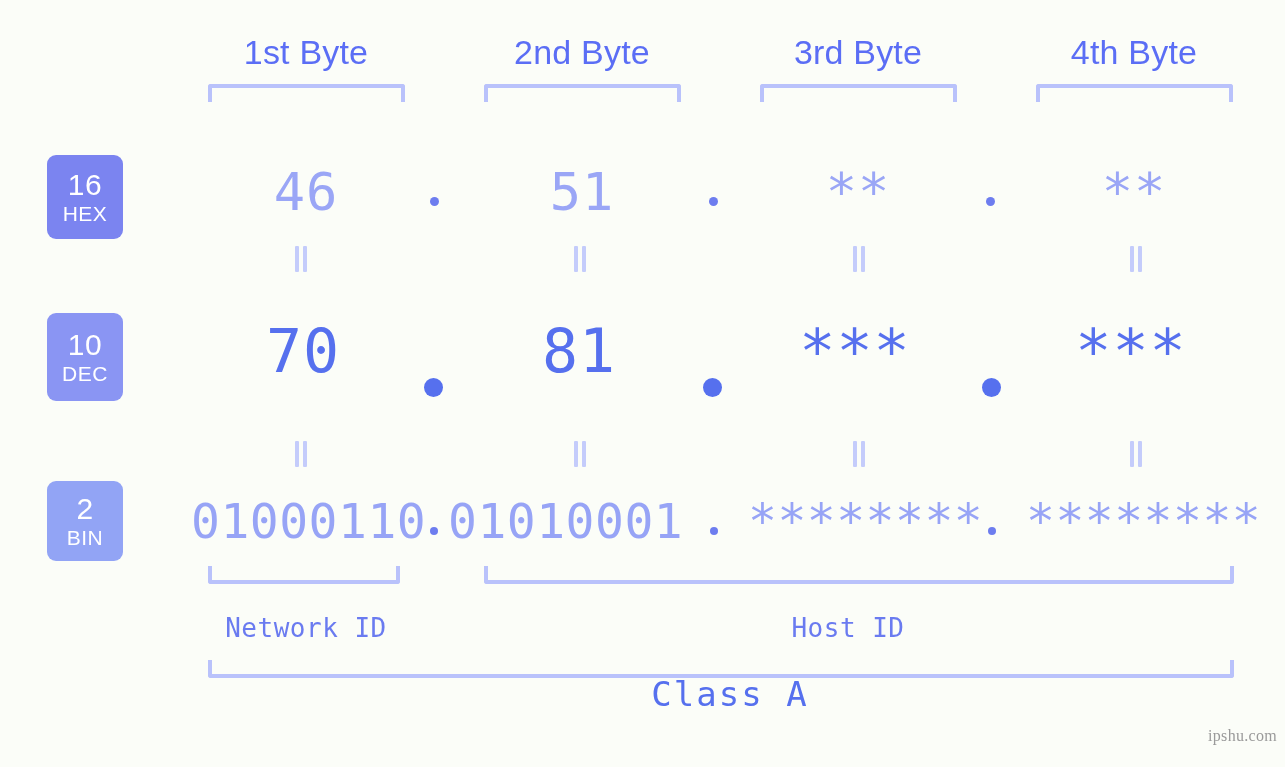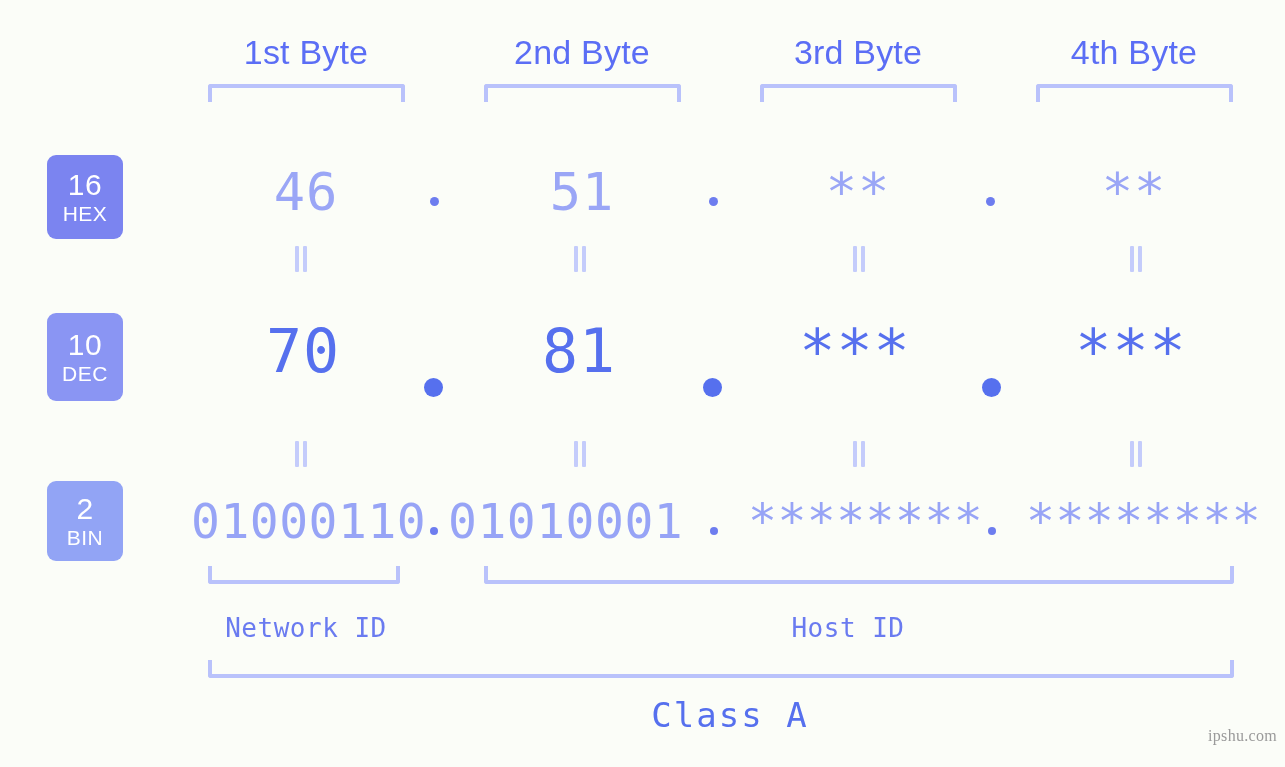--- a/index.html
+++ b/index.html
@@ -248,17 +248,17 @@
     <div class="val" style="left:1026px; width:220px;">********</div>
   </div>
 
   <div class="bracket-bottom" style="left:208px; top:566px; width:192px;"></div>
   <div class="bracket-bottom" style="left:484px; top:566px; width:750px;"></div>
 
   <div class="id-label" style="left:196px; top:613px; width:220px;">Network ID</div>
   <div class="id-label" style="left:748px; top:613px; width:200px;">Host ID</div>
 
   <div class="bracket-bottom" style="left:208px; top:660px; width:1026px;"></div>
-  <div id="class-label" style="left:560px; top:695px; width:340px;">Class A</div>
+  <div id="class-label" style="left:560px; top:674px; width:340px;">Class A</div>
 
   <div id="watermark">ipshu.com</div>
 
 </div>
 
 </body></html>

